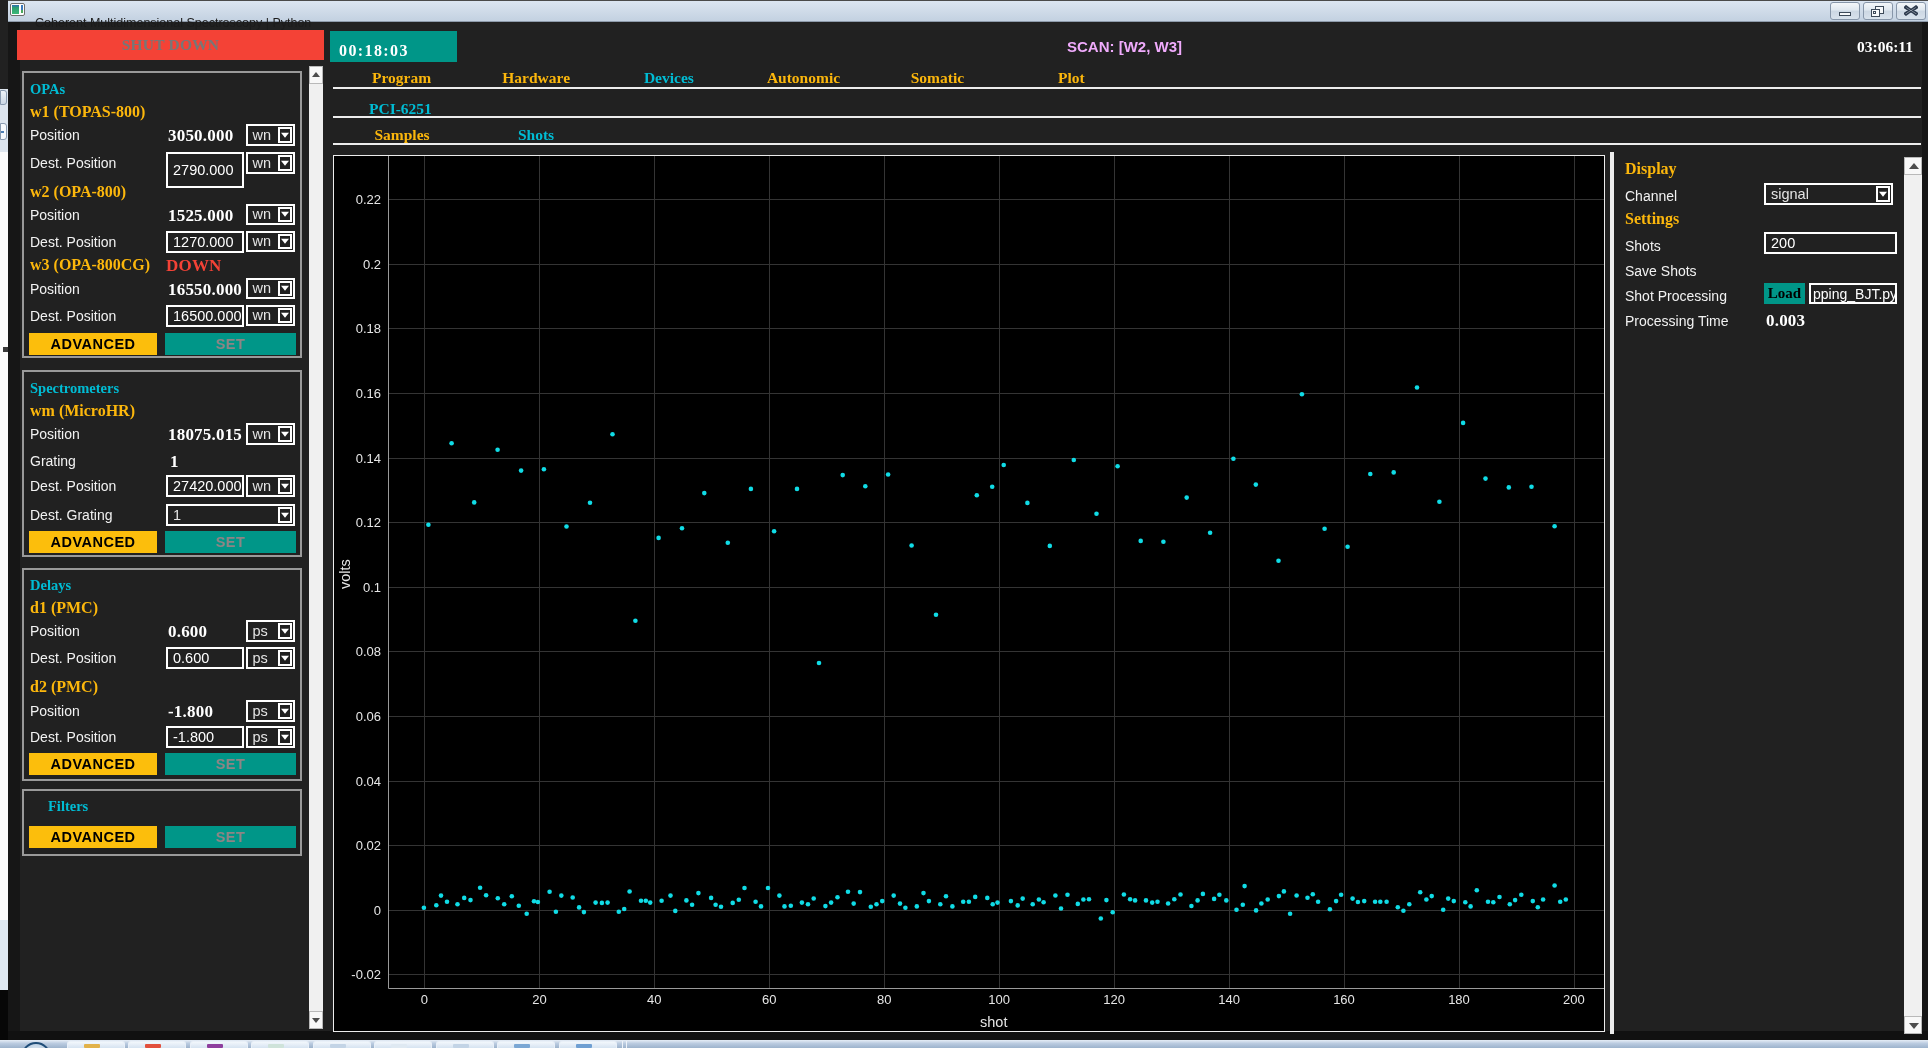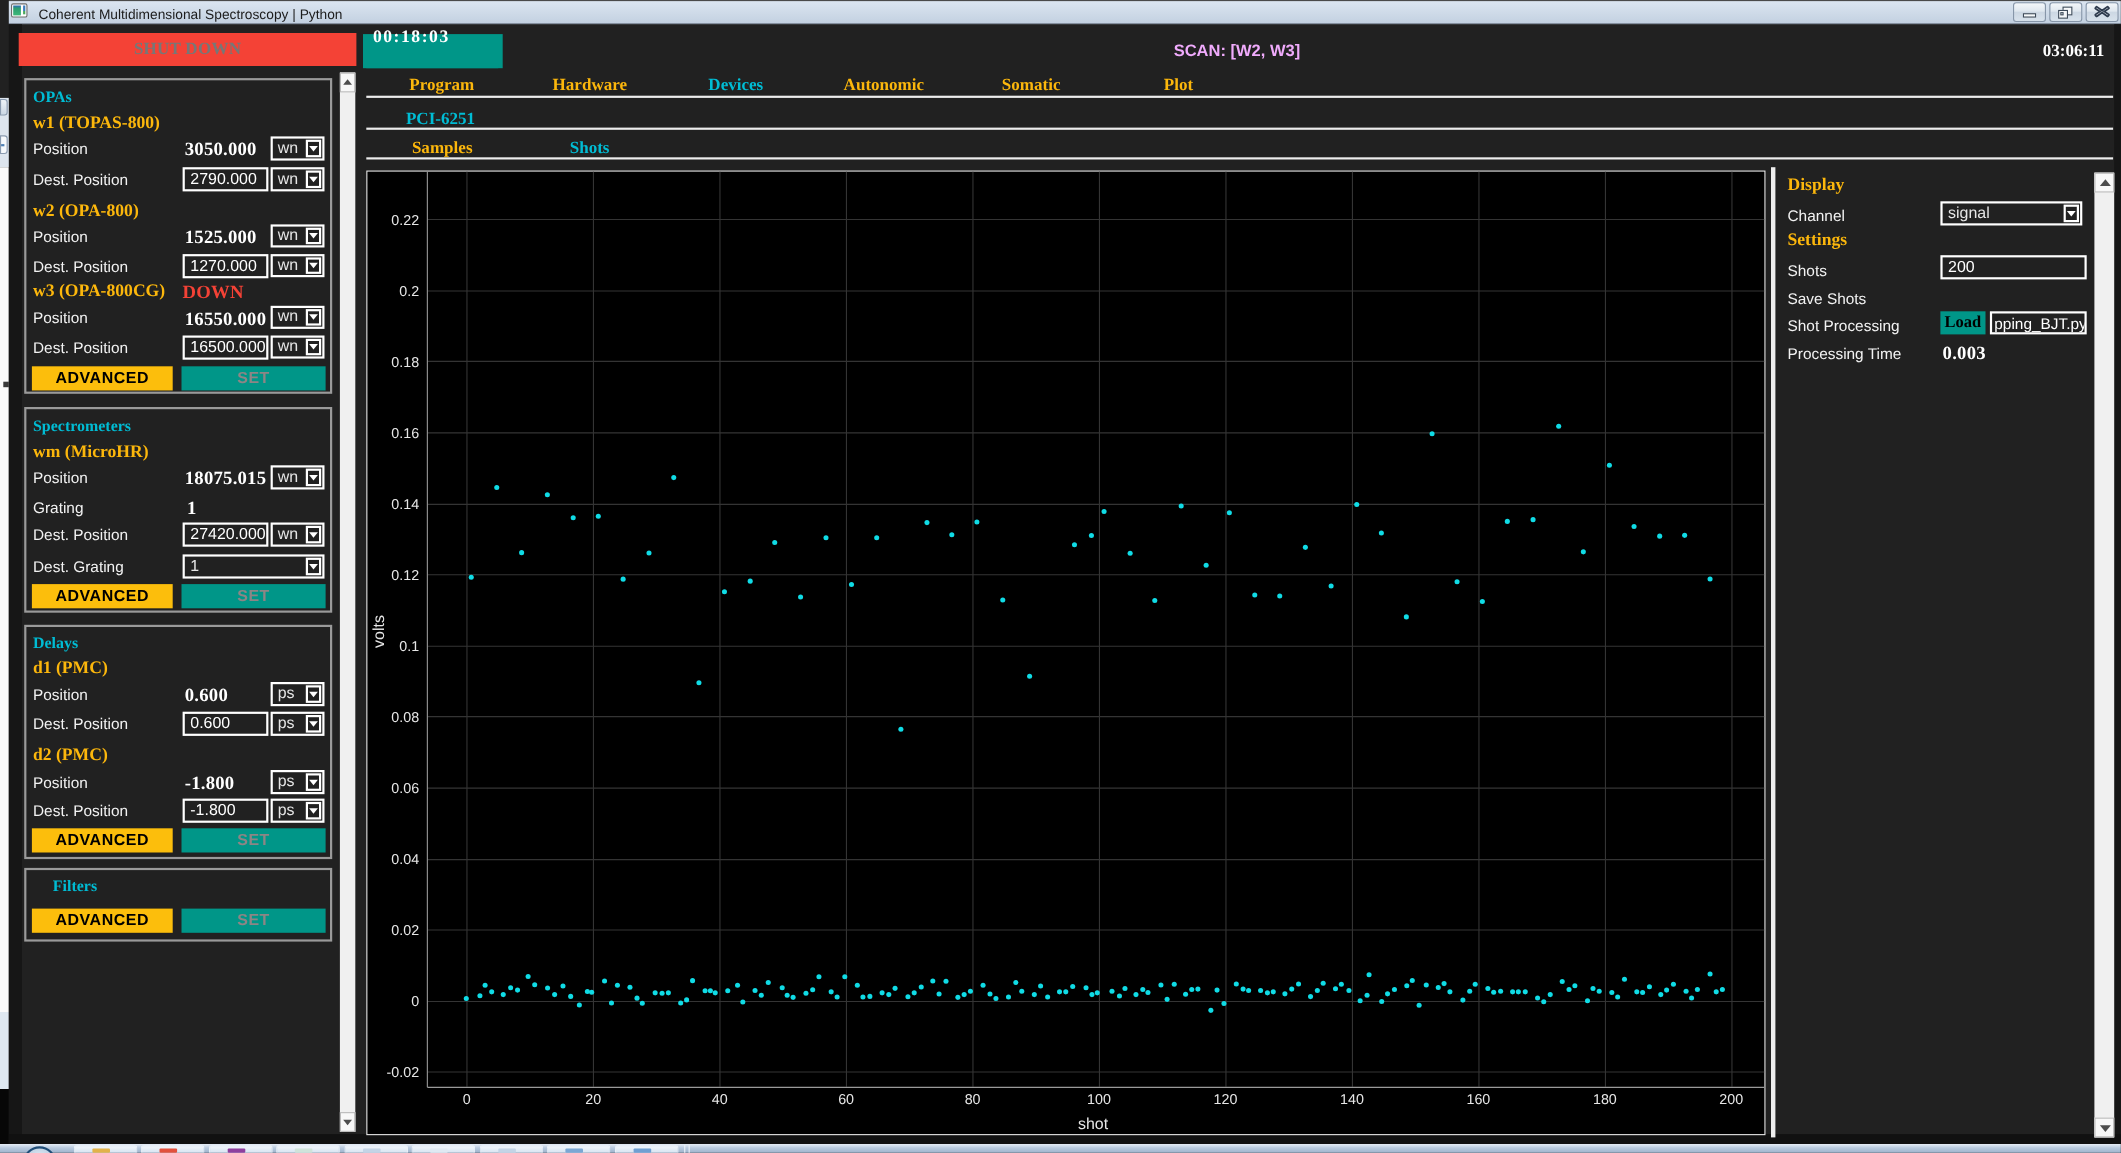--- a/index.html
+++ b/index.html
@@ -33,39 +33,39 @@
 <div style="position:absolute;left:0px;top:152px;width:8px;height:768px;background:#fbfbfb;"></div>
 <div style="position:absolute;left:0px;top:920px;width:8px;height:70px;background:#dfe8f1;"></div>
 <div style="position:absolute;left:0px;top:990px;width:8px;height:51px;background:#070707;"></div>
 <div style="position:absolute;left:3px;top:347px;width:5px;height:5px;background:#3a3a3a;"></div>
 <div style="position:absolute;left:8px;top:0px;width:1920px;height:1px;background:#4a4a4a;"></div>
 <div style="position:absolute;left:8px;top:1px;width:1920px;height:21px;background:linear-gradient(#dbe5f1,#cdd9e7 60%,#c3d1e1);border-bottom:1px solid #8e9bab;"></div>
 <div style="position:absolute;left:10px;top:3px;width:15px;height:13px;background:#fdfdfd;border:1px solid #6d6d6d;border-radius:2px;"></div>
 <div style="position:absolute;left:12px;top:5px;width:7px;height:9px;background:linear-gradient(#2e6db5,#2d9e71 30%,#3cb878);"></div>
 <div style="position:absolute;left:21px;top:5px;width:2px;height:5px;background:#3a7abd;"></div>
 <div style="position:absolute;left:21px;top:10px;width:2px;height:3px;background:#4aa85c;"></div>
-<div style="position:absolute;left:35px;top:6px;font-size:12.5px;color:#1c1c1c;">Coherent Multidimensional Spectroscopy | Python</div>
+<div style="position:absolute;left:35px;top:16px;font-size:12.5px;color:#1c1c1c;">Coherent Multidimensional Spectroscopy | Python</div>
 <div style="position:absolute;left:1830px;top:2px;width:30px;height:18px;background:linear-gradient(#f4f7fa,#dfe7ef 45%,#ccd7e3 50%,#d8e2ec);border:1px solid #8796a9;border-radius:3px;"></div>
 <div style="position:absolute;left:1839px;top:12px;width:12px;height:4px;background:#f6f8fa;border:1px solid #3d4a59;"></div>
 <div style="position:absolute;left:1863px;top:2px;width:30px;height:18px;background:linear-gradient(#f4f7fa,#dfe7ef 45%,#ccd7e3 50%,#d8e2ec);border:1px solid #8796a9;border-radius:3px;"></div>
 <div style="position:absolute;left:1875px;top:6px;width:9px;height:8px;background:#f6f8fa;border:1px solid #3d4a59;"></div>
 <div style="position:absolute;left:1871px;top:9px;width:9px;height:8px;background:#f6f8fa;border:1px solid #3d4a59;"></div>
 <div style="position:absolute;left:1873px;top:11px;width:3px;height:3px;background:#f6f8fa;border:1px solid #3d4a59;"></div>
 <div style="position:absolute;left:1896px;top:2px;width:30px;height:18px;background:linear-gradient(#f4f7fa,#dfe7ef 45%,#ccd7e3 50%,#d8e2ec);border:1px solid #8796a9;border-radius:3px;"></div>
 <svg style="position:absolute;left:1904px;top:5px;" width="14" height="11" viewBox="0 0 14 11">
     <path d="M2 1 L7 4.6 L12 1 L13.5 2.5 L9 5.5 L13.5 8.5 L12 10 L7 6.4 L2 10 L0.5 8.5 L5 5.5 L0.5 2.5 Z" fill="#eef2f7" stroke="#2e3b4e" stroke-width="1.6"></path>
   </svg>
 <div style="position:absolute;left:8px;top:22px;width:12px;height:1019px;background:#161616;"></div>
 <div style="position:absolute;left:1922px;top:22px;width:6px;height:1019px;background:#161616;"></div>
 <div style="position:absolute;left:8px;top:1031px;width:1920px;height:10px;background:#111;"></div>
 <div style="position:absolute;left:17px;top:30px;width:307px;height:30px;background:#f44236;display:flex;align-items:center;justify-content:center;">
     <span style="font-family:'Liberation Serif',serif;font-weight:bold;font-size:15.5px;color:#777;letter-spacing:0.2px;">SHUT DOWN</span>
   </div>
 <div style="position:absolute;left:330px;top:31px;width:127px;height:31px;background:#009688;"></div>
-<div style="position:absolute;left:339px;top:25px;font-family:'Liberation Serif',serif;font-weight:bold;font-size:16px;color:#fff;letter-spacing:1.4px;">00:18:03</div>
+<div style="position:absolute;left:339px;top:42px;font-family:'Liberation Serif',serif;font-weight:bold;font-size:16px;color:#fff;letter-spacing:1.4px;">00:18:03</div>
 <div style="position:absolute;left:1067px;top:38px;font-weight:bold;font-size:15px;color:#f0abfc;">SCAN: [W2, W3]</div>
 <div style="position:absolute;left:1857px;top:38px;font-family:'Liberation Serif',serif;font-weight:bold;font-size:15.5px;color:#fff;">03:06:11</div>
 <div style="position:absolute;left:333px;top:58px;width:120px;height:4px;background:#009688;"></div>
 <div class="tabY" style="left:401.6px;top:69px;width:160px;margin-left:-80px;">Program</div>
 <div class="tabY" style="left:536.2px;top:69px;width:160px;margin-left:-80px;">Hardware</div>
 <div class="tabC" style="left:668.9px;top:69px;width:160px;margin-left:-80px;">Devices</div>
 <div class="tabY" style="left:803.5px;top:69px;width:160px;margin-left:-80px;">Autonomic</div>
 <div class="tabY" style="left:937.4px;top:69px;width:160px;margin-left:-80px;">Somatic</div>
 <div class="tabY" style="left:1071.3px;top:69px;width:160px;margin-left:-80px;">Plot</div>
 <div class="wline" style="left:333px;top:87px;width:1588px;height:2px;"></div>
@@ -88,21 +88,21 @@
 <div class="h2" style="left:30px;top:103px;">w1 (TOPAS-800)</div>
 <div class="lab" style="left:30px;top:127px;">Position</div>
 <div class="val" style="left:168px;top:126px;">3050.000</div>
 <div class="cmb" style="left:245.5px;top:124px;width:49px;height:21.5px;">
     <span class="ct">wn</span>
     <span class="cb">
       <i></i>
     </span>
   </div>
 <div class="lab" style="left:30px;top:155px;">Dest. Position</div>
-<div class="inp" style="left:166px;top:152px;width:78px;height:22px;padding-left:5px;">2790.000</div>
+<div class="inp" style="left:166px;top:152px;width:78px;height:36px;padding-left:5px;">2790.000</div>
 <div class="cmb" style="left:245.5px;top:152px;width:49px;height:21.5px;">
     <span class="ct">wn</span>
     <span class="cb">
       <i></i>
     </span>
   </div>
 <div class="h2" style="left:30px;top:183px;">w2 (OPA-800)</div>
 <div class="lab" style="left:30px;top:206.5px;">Position</div>
 <div class="val" style="left:168px;top:205.5px;">1525.000</div>
 <div class="cmb" style="left:245.5px;top:203.5px;width:49px;height:21.5px;">

